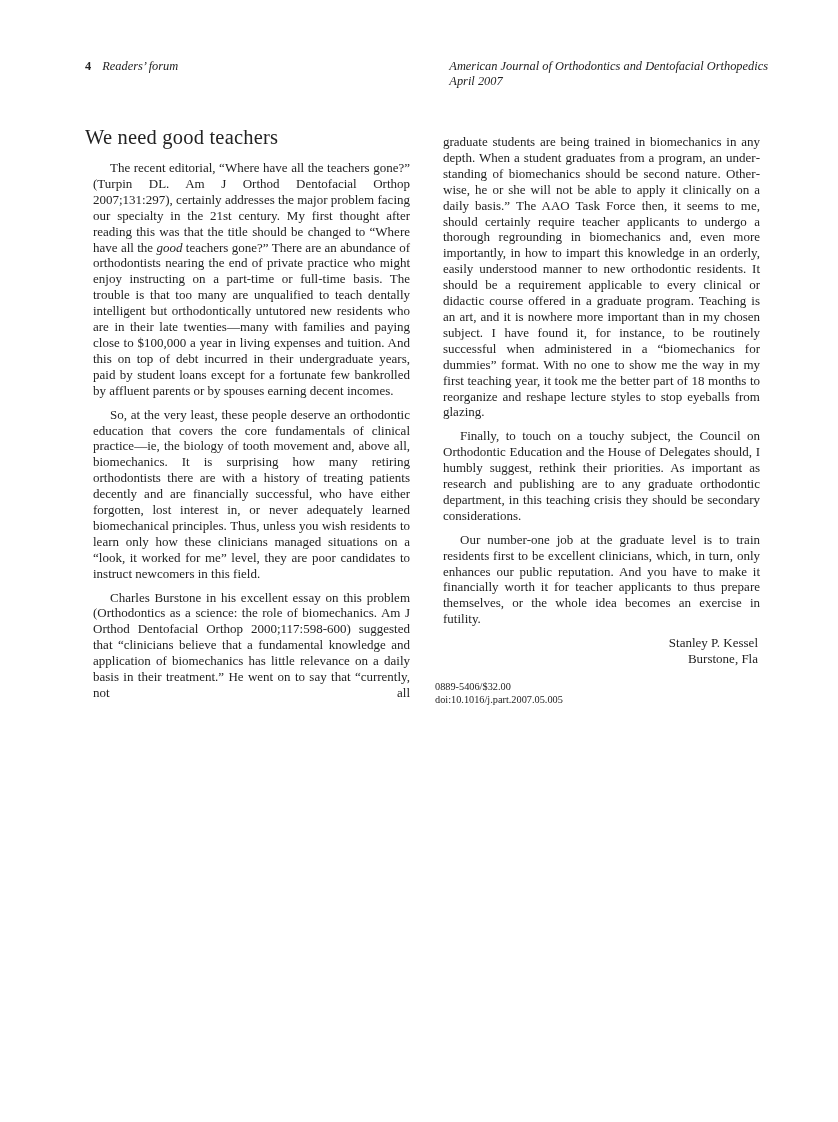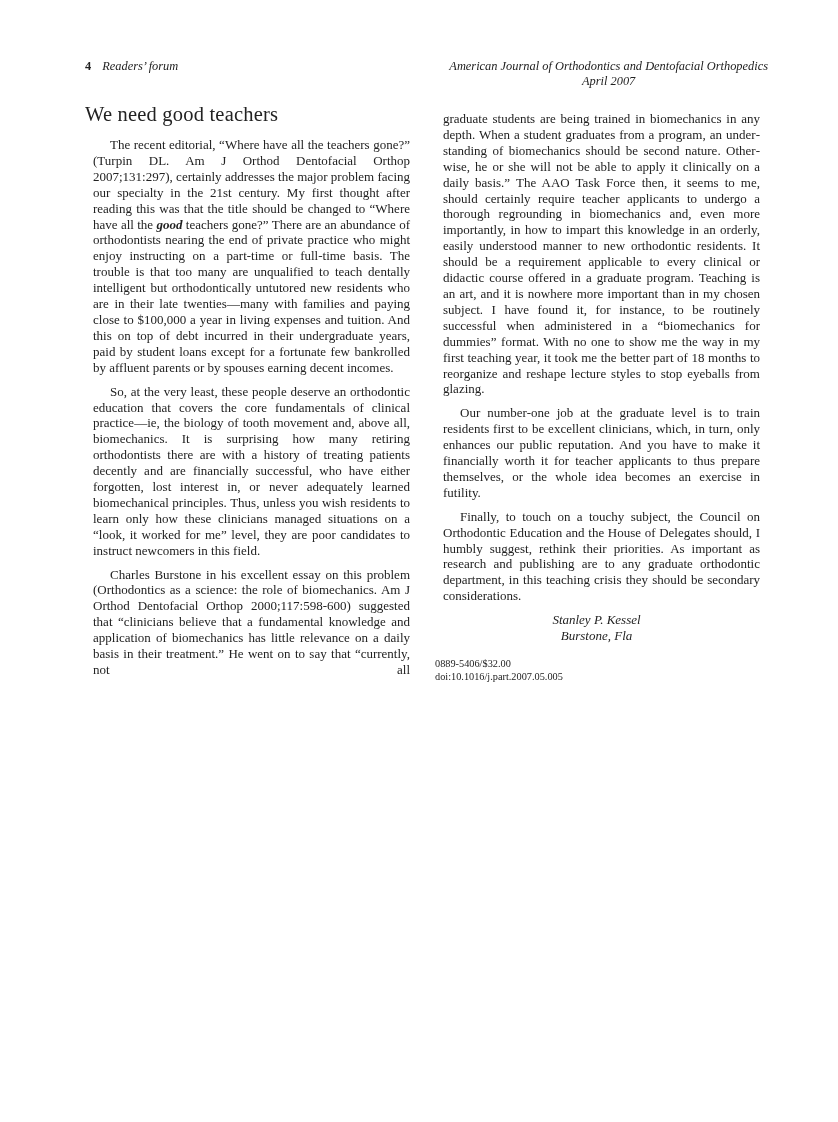--- a/index.html
+++ b/index.html
@@ -29,51 +29,50 @@
     line-height: 15px;
   }
   .head-left { white-space: nowrap; }
   .head-left .page-num {
     font-weight: bold;
     font-style: normal;
     margin-right: 11px;
   }
   .head-left .section { font-style: italic; }
   .head-right {
-    text-align: center;
+    text-align: left;
     font-style: italic;
   }
   
   .columns {
     position: absolute;
-    top: 103px;
+    top: 126px;
     left: 85px;
     width: 683px;
     display: flex;
     gap: 17px;
   }
   .col { width: 333px; }
   .article-title {
     font-size: 20.5px;
     font-weight: 400;
     margin: 0 0 11px 0;
     letter-spacing: 0.2px;
   }
   .para {
     margin: 8px;
     font-size: 13px;
     line-height: 15.9px;
     text-align: justify;
   }
   .para.indent { text-indent: 17px; }
   .para.cont-left { text-align-last: justify; }
-  .para em { font-style: italic; font-weight: bold; }
+  .para em { font-style: italic; }
   .signature {
-    text-align: center;
-    font-style: italic;
+    text-align: right;
     font-size: 13px;
     line-height: 15.9px;
     padding-right: 10px;
   }
   .citation {
     margin-top: 13px;
     font-size: 10.3px;
     line-height: 13.4px;
     text-align: left;
   }
@@ -97,22 +96,22 @@
 
     <div class="col">
       <h1 class="article-title">We need good teachers</h1>
       <p class="para indent"><span>The recent editorial, “Where have all the teachers gone?” (Turpin DL. Am J Orthod Dentofacial Orthop 2007;131:297), certainly addresses the major problem facing our specialty in the 21st century. My first thought after reading this was that the title should be changed to “Where have all the </span><em>good</em><span> teachers gone?” There are an abundance of orthodontists nearing the end of private practice who might enjoy instruct­ing on a part-time or full-time basis. The trouble is that too many are unqualified to teach dentally intelligent but orth­odontically untutored new residents who are in their late twenties—many with families and paying close to $100,000 a year in living expenses and tuition. And this on top of debt incurred in their undergraduate years, paid by student loans except for a fortunate few bankrolled by affluent parents or by spouses earning decent incomes.</span></p>
       <p class="para indent">So, at the very least, these people deserve an orthodontic education that covers the core fundamentals of clinical practice—ie, the biology of tooth movement and, above all, biomechanics. It is surprising how many retiring orthodontists there are with a history of treating patients decently and are financially successful, who have either forgotten, lost interest in, or never adequately learned biomechanical principles. Thus, unless you wish residents to learn only how these clinicians managed situations on a “look, it worked for me” level, they are poor candidates to instruct newcomers in this field.</p>
       <p class="para indent cont-left">Charles Burstone in his excellent essay on this problem (Orthodontics as a science: the role of biomechanics. Am J Orthod Dentofacial Orthop 2000;117:598-600) suggested that “clinicians believe that a fundamental knowledge and appli­cation of biomechanics has little relevance on a daily basis in their treatment.” He went on to say that “currently, not all</p>
     </div>
 
     <div class="col">
       <p class="para">graduate students are being trained in biomechanics in any depth. When a student graduates from a program, an under­standing of biomechanics should be second nature. Other­wise, he or she will not be able to apply it clinically on a daily basis.” The AAO Task Force then, it seems to me, should certainly require teacher applicants to undergo a thorough regrounding in biomechanics and, even more importantly, in how to impart this knowledge in an orderly, easily understood manner to new orthodontic residents. It should be a require­ment applicable to every clinical or didactic course offered in a graduate program. Teaching is an art, and it is nowhere more important than in my chosen subject. I have found it, for instance, to be routinely successful when administered in a “biomechanics for dummies” format. With no one to show me the way in my first teaching year, it took me the better part of 18 months to reorganize and reshape lecture styles to stop eyeballs from glazing.</p>
+      <p class="para indent">Finally, to touch on a touchy subject, the Council on Orthodontic Education and the House of Delegates should, I humbly suggest, rethink their priorities. As important as research and publishing are to any graduate orthodontic department, in this teaching crisis they should be secondary considerations.</p>
       <p class="para indent">Our number-one job at the graduate level is to train residents first to be excellent clinicians, which, in turn, only enhances our public reputation. And you have to make it financially worth it for teacher applicants to thus prepare themselves, or the whole idea becomes an exercise in futility.</p>
-      <p class="para indent">Finally, to touch on a touchy subject, the Council on Orthodontic Education and the House of Delegates should, I humbly suggest, rethink their priorities. As important as research and publishing are to any graduate orthodontic department, in this teaching crisis they should be secondary considerations.</p>
 
       <div class="signature">
         <div>Stanley P. Kessel</div>
         <div>Burstone, Fla</div>
       </div>
 
       <div class="citation">
         <div>0889-5406/$32.00</div>
         <div>doi:10.1016/j.part.2007.05.005</div>
       </div>

